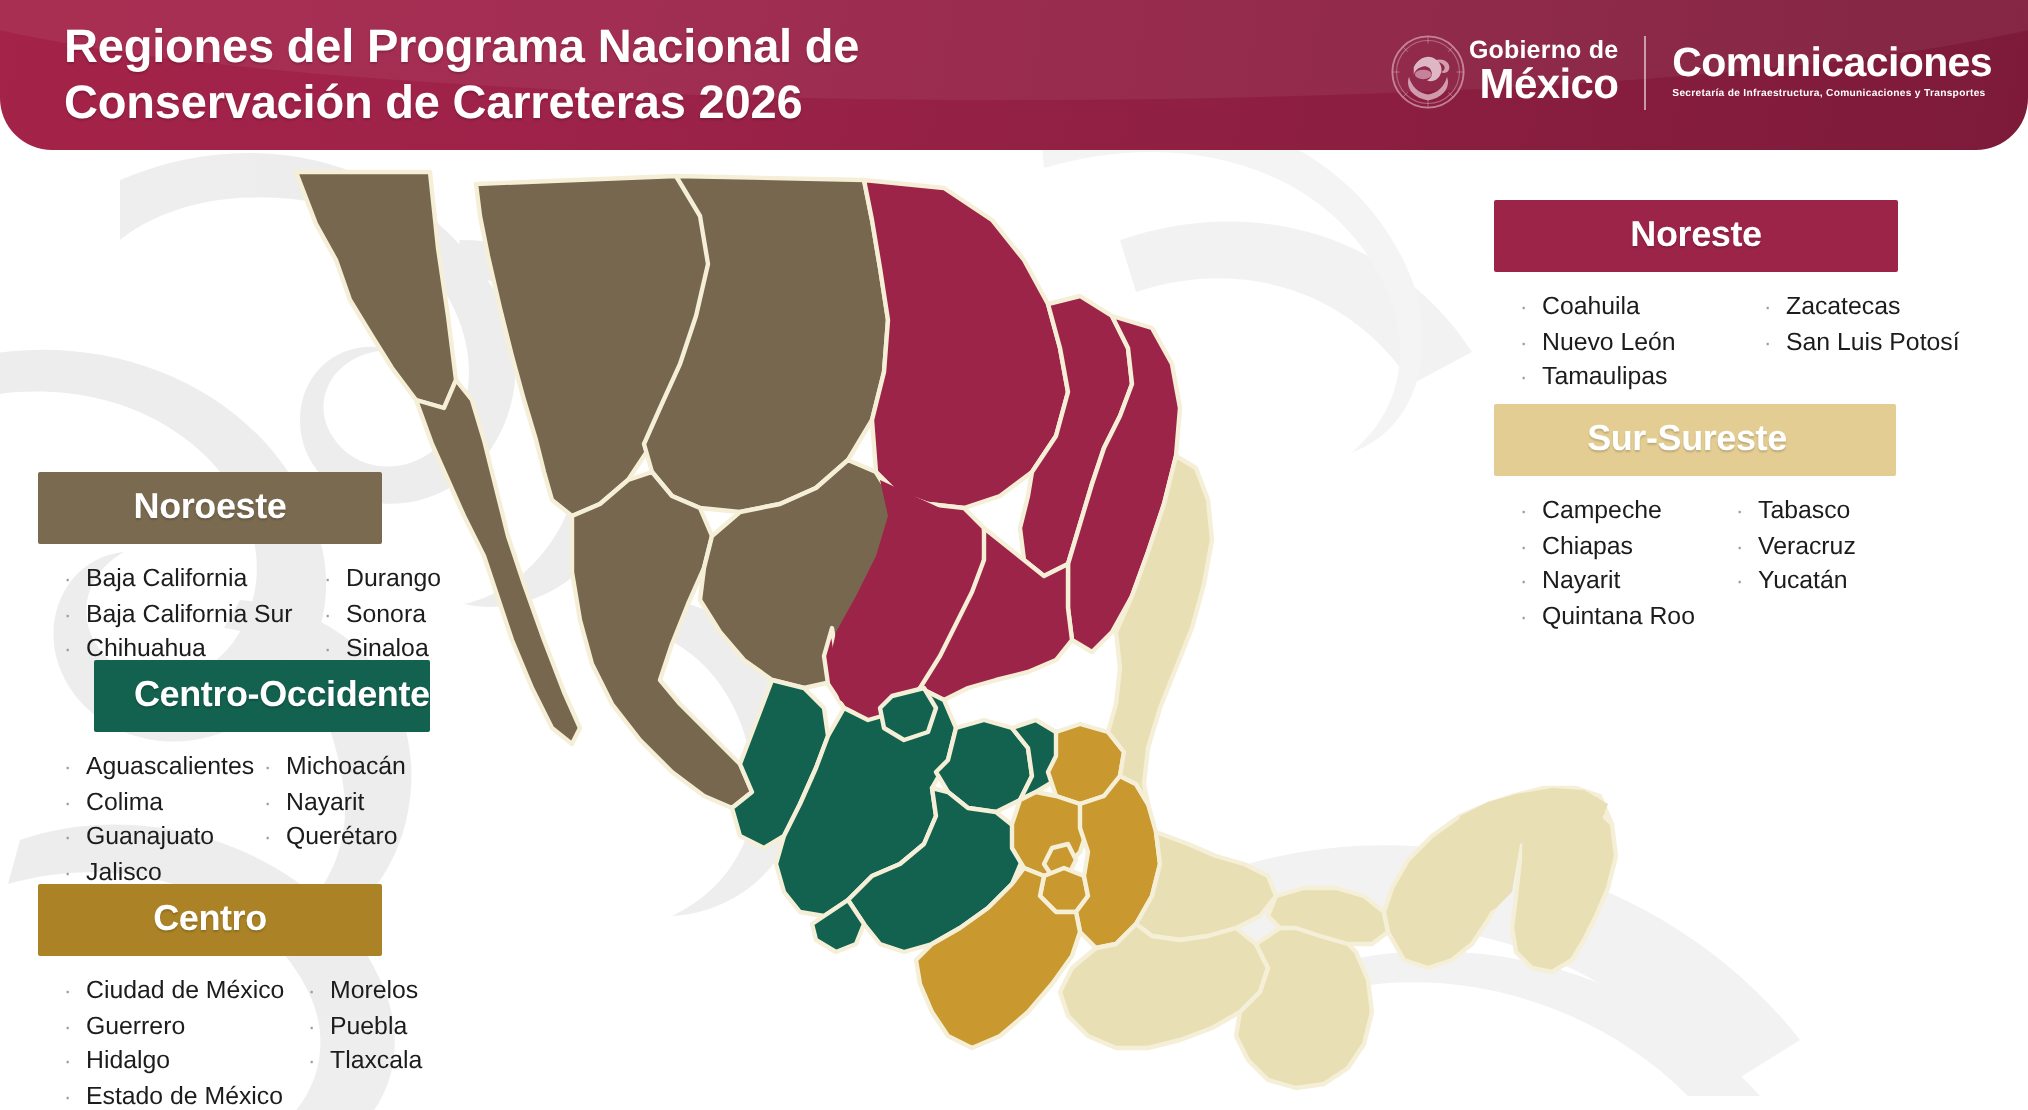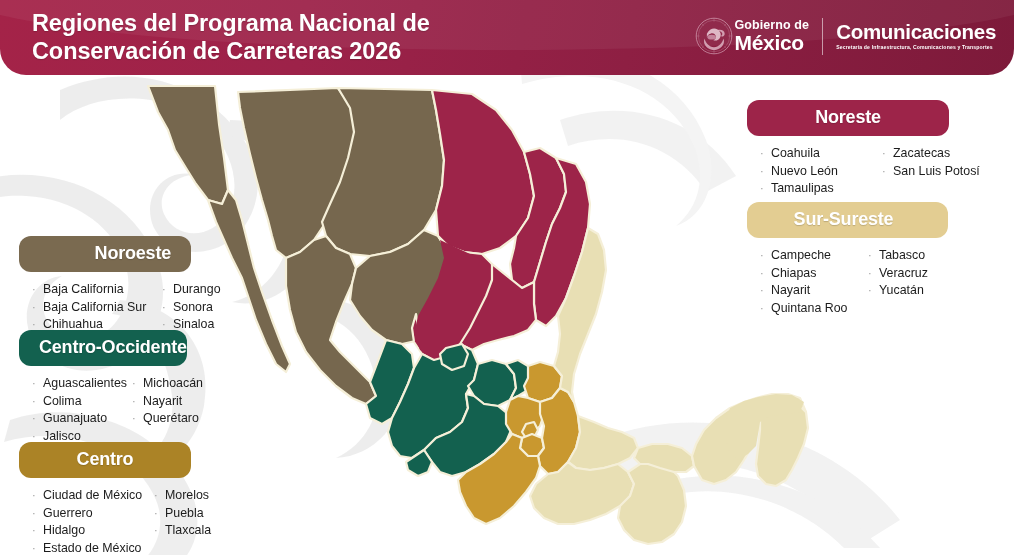--- a/index.html
+++ b/index.html
@@ -65,21 +65,21 @@
     top: 17px;
     display: flex;
     align-items: center;
     gap: 11px;
     z-index: 3;
   }
   #gob-group { display: flex; align-items: center; gap: 1px; }
   #coat-of-arms { width: 38px; height: 38px; flex: 0 0 38px; opacity: 0.93; }
   #gob-text { color: #fff; line-height: 1.0; }
   #gob-line1 { font-size: 12.5px; font-weight: bold; letter-spacing: 0.1px; }
-  #gob-line2 { font-size: 21px; font-weight: bold; margin-top: 1px; letter-spacing: -0.3px; }
+  #gob-line2 { font-size: 21px; font-weight: bold; margin-top: 1px; letter-spacing: -0.3px; text-align: right; }
   #brand-divider {
     width: 1px; height: 37px;
     background: rgba(255,255,255,0.55);
     margin: 0 2px;
   }
   #dept-text { color: #fff; line-height: 1.0; }
   #dept-name { font-size: 20.5px; font-weight: bold; letter-spacing: -0.3px; }
   #dept-sub { font-size: 5.1px; font-weight: bold; margin-top: 3px; letter-spacing: 0.15px; white-space: nowrap; }
 
   
@@ -89,21 +89,21 @@
     width: 1014px;
     height: 483px;
     z-index: 2;
   }
 
   
   .legend-block { position: absolute; z-index: 20; }
 
   .legend-pill {
     display: inline-block;
-    border-radius: 12px;
+    border-radius: 1px;
     color: #ffffff;
     font-size: 18px;
     font-weight: bold;
     text-align: center;
     padding: 7px 20px 8px;
     letter-spacing: -0.2px;
     text-shadow: 0 1px 1px rgba(0,0,0,0.17);
     white-space: nowrap;
   }
 
@@ -131,21 +131,21 @@
   }
 
   
   #block-noroeste        { left: 19px;  top: 236px; }
   #block-centro-occidente{ left: 19px;  top: 330px; }
   #block-centro          { left: 19px;  top: 442px; }
   #block-noreste         { left: 747px; top: 100px; }
   #block-sur-sureste     { left: 747px; top: 202px; }
 
   #pill-noroeste         { width: 172px; }
-  #pill-centro-occidente { width: 168px; }
+  #pill-centro-occidente { width: 168px; margin-left: 28px; }
   #pill-centro           { width: 172px; }
   #pill-noreste          { width: 202px; }
   #pill-sur-sureste      { width: 201px; padding-left: 12px; }
 
   #block-noroeste .legend-col:first-child         { width: 130px; }
   #block-centro-occidente .legend-col:first-child { width: 100px; }
   #block-centro .legend-col:first-child           { width: 122px; }
   #block-noreste .legend-col:first-child          { width: 122px; }
   #block-sur-sureste .legend-col:first-child      { width: 108px; }
 </style>
@@ -340,21 +340,21 @@
     <path fill="#e8dfb4" d="M 744 330 L 756 326 L 772 322 L 788 322 L 800 326 L 806 340 L 796 330 L 772 334
              L 760 342 L 756 328 Z"></path>
 
     <path fill="#e8dfb4" stroke="none" d="M 730 336 L 744 329 L 758 325 L 776 322 L 792 323 L 804 330 L 800 340 L 786 342
              L 770 344 L 760 350 L 758 362 L 756 374 L 748 382 L 738 388 L 730 382 L 726 368
              L 726 350 Z"></path>
   </g>
 </svg>
 
 <div class="legend-block" id="block-noroeste">
-  <div class="legend-pill" id="pill-noroeste" style="background:#7a6a50;text-align:right;">Noroeste</div>
+  <div class="legend-pill" id="pill-noroeste" style="background:#7a6a50;">Noroeste</div>
   <div class="legend-cols">
     <div class="legend-col">
       <div class="legend-item">
         <span class="legend-bullet">·</span>
         <span>Baja California</span>
         </div>
       <div class="legend-item">
         <span class="legend-bullet">·</span>
         <span>Baja California Sur</span>
         </div>

